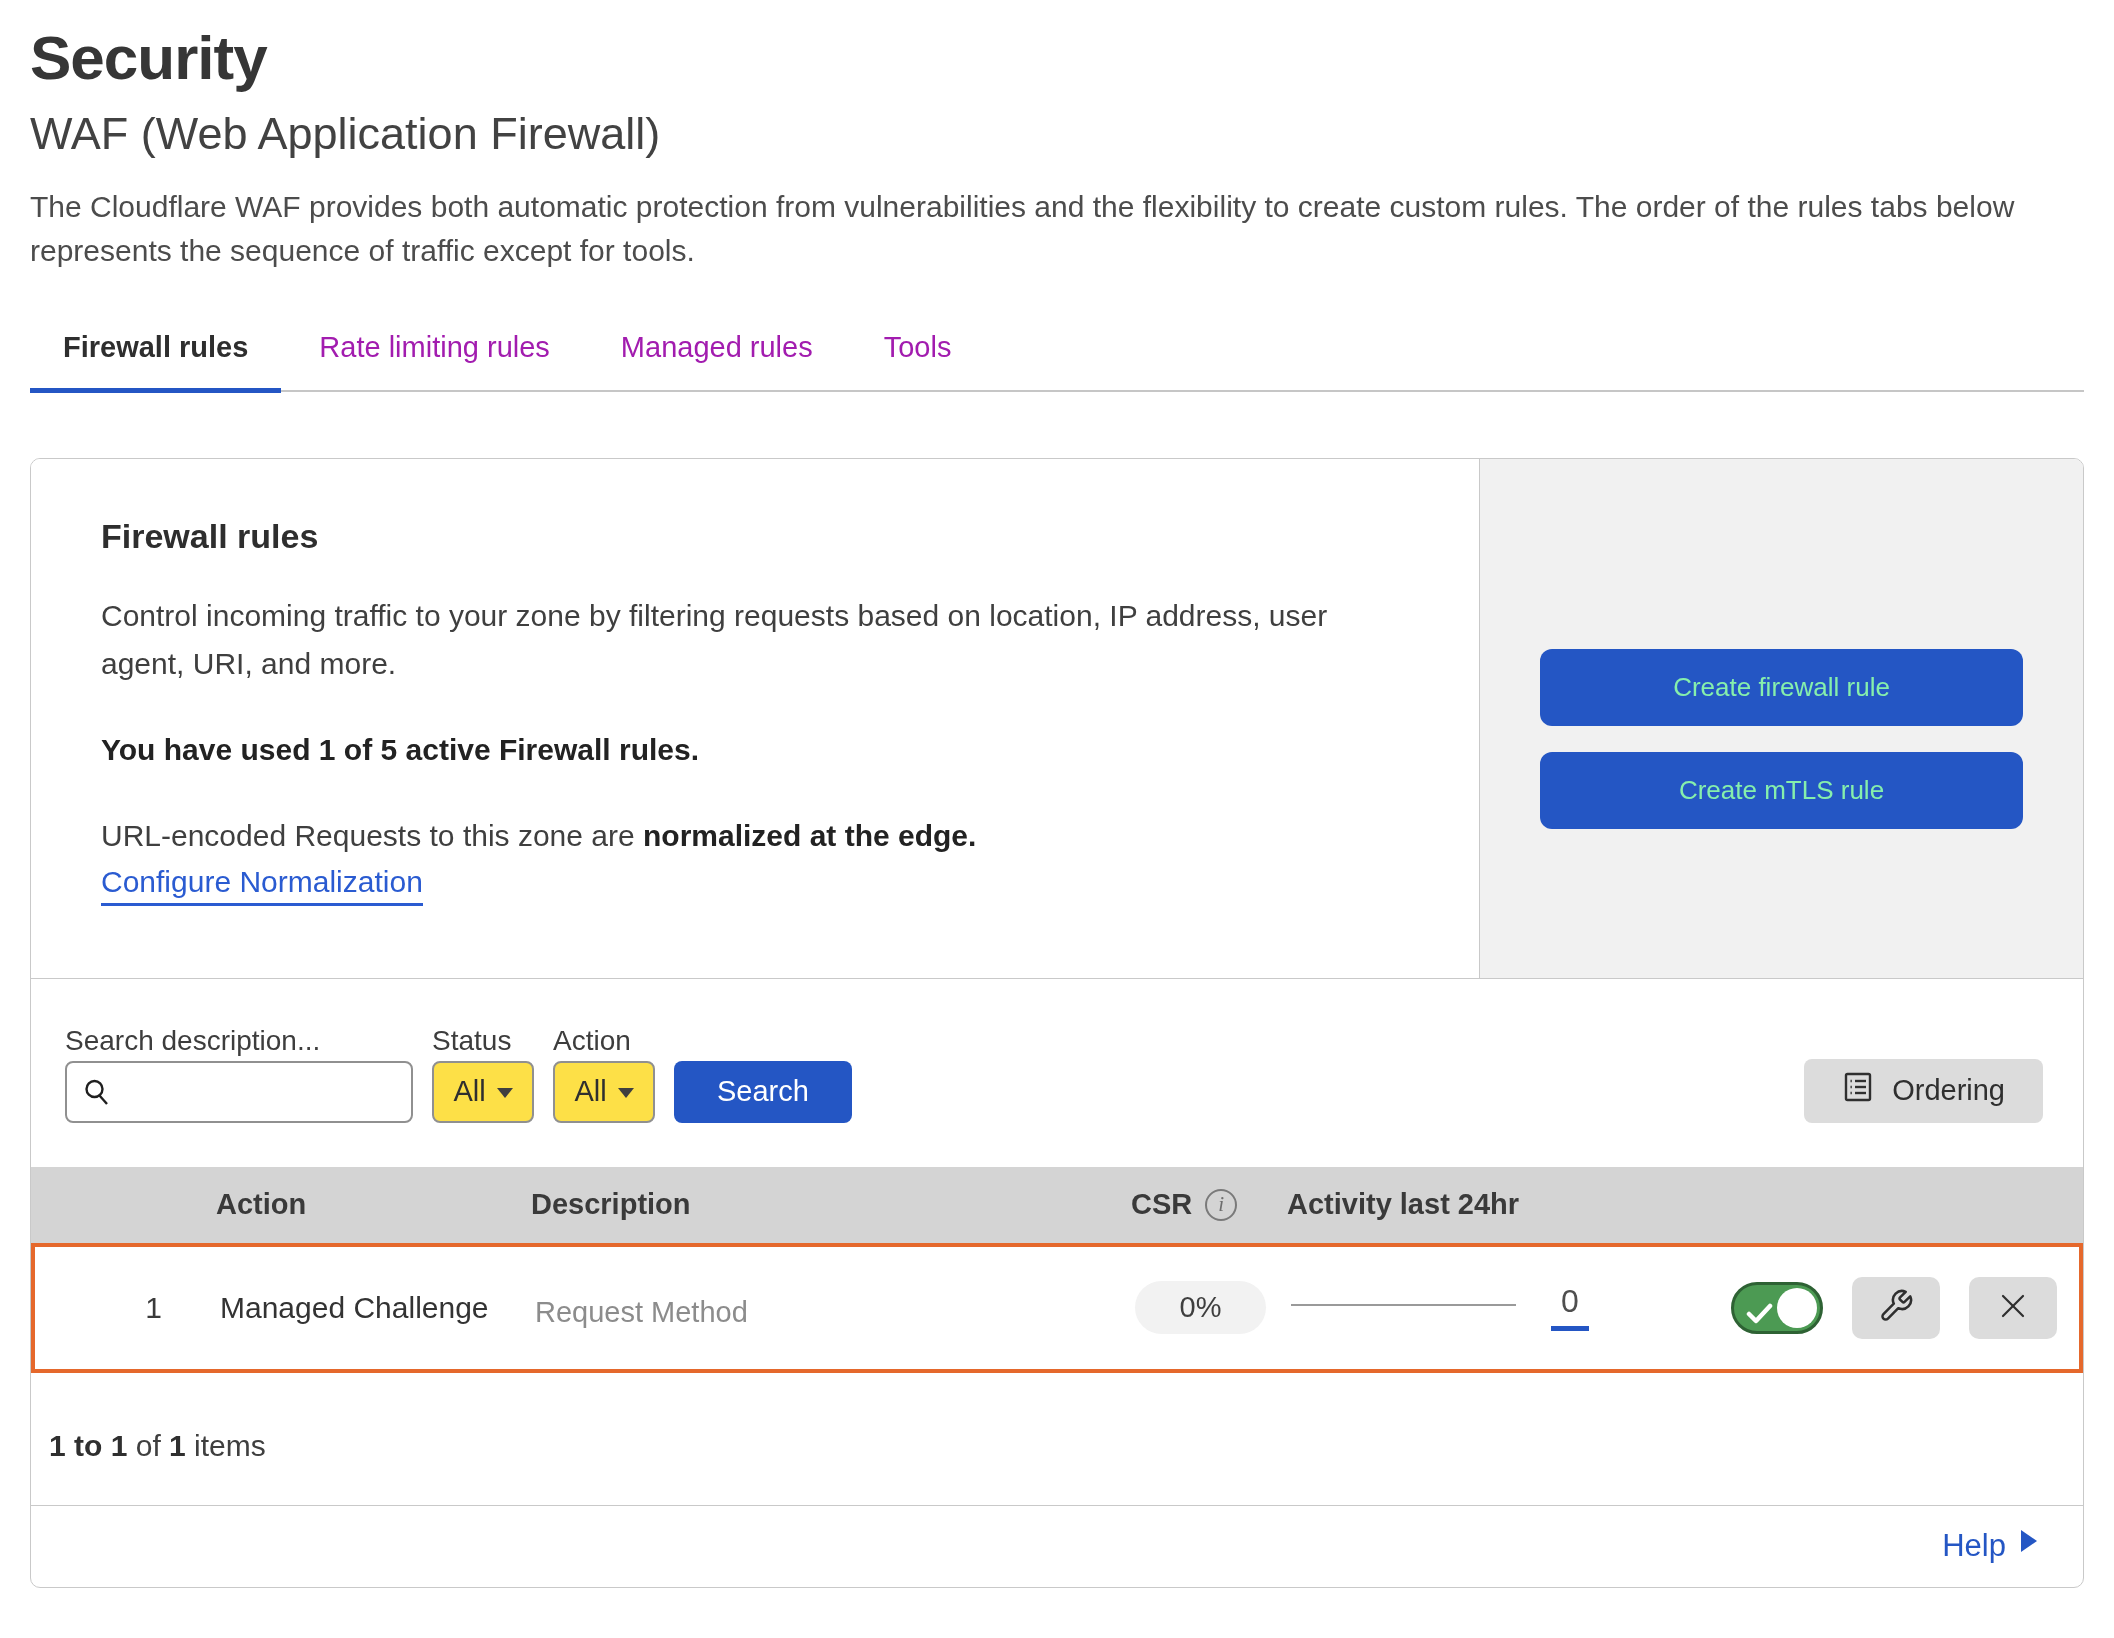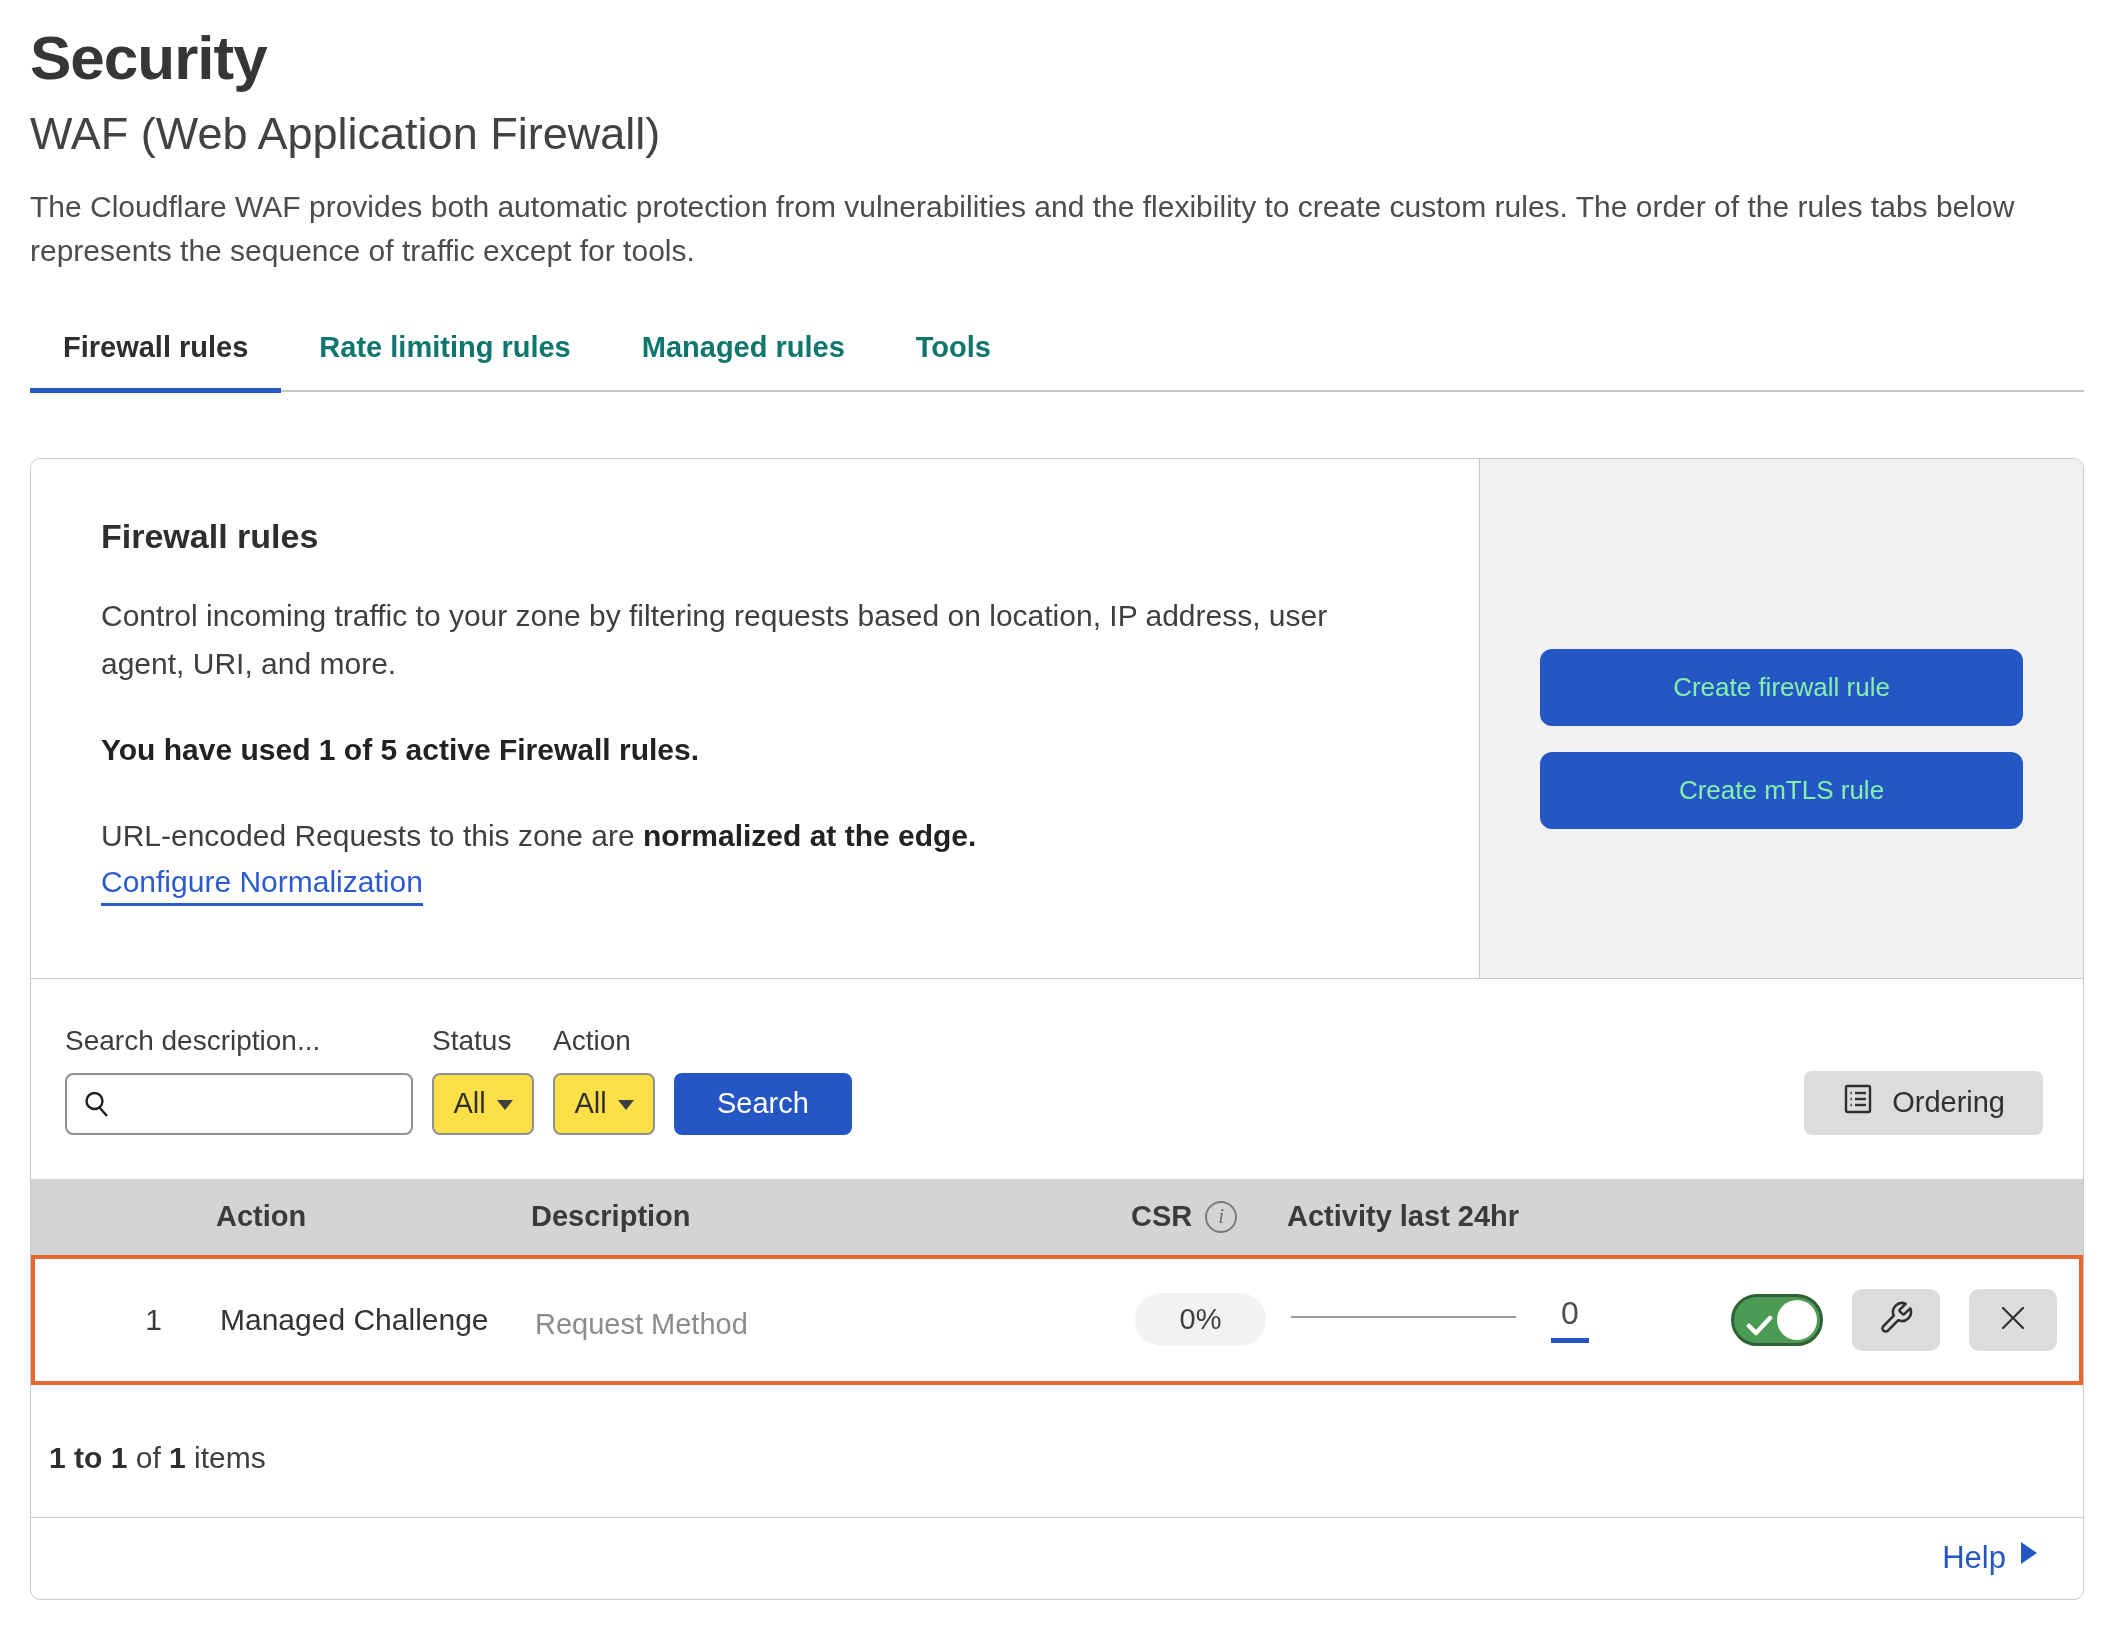--- a/index.html
+++ b/index.html
@@ -13,21 +13,21 @@
   .page { padding: 22px 30px 0 30px; }
 
   
   .page-title { font-size: 62px; font-weight: bold; color: #363636; line-height: 1.15; letter-spacing: -1px; }
   .page-subtitle { font-size: 45px; font-weight: 400; color: #424242; margin-top: 14px; line-height: 1.2; }
   .page-desc { font-size: 30px; color: #4c4c4c; margin-top: 24px; line-height: 1.47; max-width: 2050px; }
 
   
   .tabs { margin-top: 46px; border-bottom: 2px solid #c6c6c6; display: flex; }
   .tab { position: relative; padding: 12px 33px 26px 33px; margin-right: 5px;
-         font-size: 29px; color: #0f766e; cursor: pointer; white-space: nowrap; font-weight: bold; }
+         font-size: 29px; color: #a21caf; cursor: pointer; white-space: nowrap; }
   .tab.active { font-weight: bold; color: #2e2e2e; }
   .tab.active::after { content: ""; position: absolute; left: 0; right: 0; bottom: -3px; height: 5px; background: #2456c4; }
 
   
   .container { margin-top: 66px; border: 1px solid #c9c9c9; border-radius: 10px; overflow: hidden; background: #fff; }
 
   
   .intro { display: flex; border-bottom: 1px solid #c9c9c9; }
   .intro-left { flex: 1 1 auto; padding: 58px 70px 72px 70px; background: #fff; }
   .intro-heading { font-size: 34px; font-weight: bold; color: #2e2e2e; margin-bottom: 36px; }
@@ -38,21 +38,21 @@
   .link { color: #2a5bd1; text-decoration: none; cursor: pointer; }
   .norm-link { display: inline-block; font-size: 30px; border-bottom: 3px solid #2a5bd1; padding-bottom: 4px; }
   .intro-right { flex: 0 0 604px; background: #f1f1f1; border-left: 1px solid #c9c9c9;
                  display: flex; flex-direction: column; justify-content: center; gap: 26px; padding: 40px 60px 0 60px; }
   .btn-primary { display: block; width: 100%; height: 77px; background: #2456c4; color: #86efac;
                  border: none; border-radius: 12px; font-size: 26px; font-family: inherit; cursor: pointer; }
 
   
   .filter-row { display: flex; justify-content: space-between; align-items: flex-end; padding: 46px 40px 44px 34px; }
   .filter-left { display: flex; align-items: flex-end; gap: 19px; }
-  .field-label { display: block; font-size: 28px; color: #3d3d3d; margin-bottom: 16px; }
+  .field-label { display: block; font-size: 28px; color: #3d3d3d; margin-bottom: 4px; }
   .search-wrap { position: relative; }
   .search-input { width: 348px; height: 62px; border: 2px solid #909090; border-radius: 8px;
                   padding: 0 16px 0 58px; font-size: 28px; font-family: inherit; color: #333; background: #fff; }
   .search-icon { position: absolute; left: 17px; top: 16px; }
   .select-box { width: 102px; height: 62px; border: 2px solid #909090; border-radius: 8px; background: #fde047;
                 display: flex; align-items: center; justify-content: center; gap: 11px;
                 font-size: 29px; color: #2f2f2f; cursor: pointer; }
   .caret-down { width: 0; height: 0; border-left: 8px solid transparent; border-right: 8px solid transparent;
                 border-top: 10px solid #3f3f3f; margin-top: 3px; }
   .btn-search { height: 62px; padding: 0 43px; background: #2456c4; color: #fff; border: none; border-radius: 8px;

